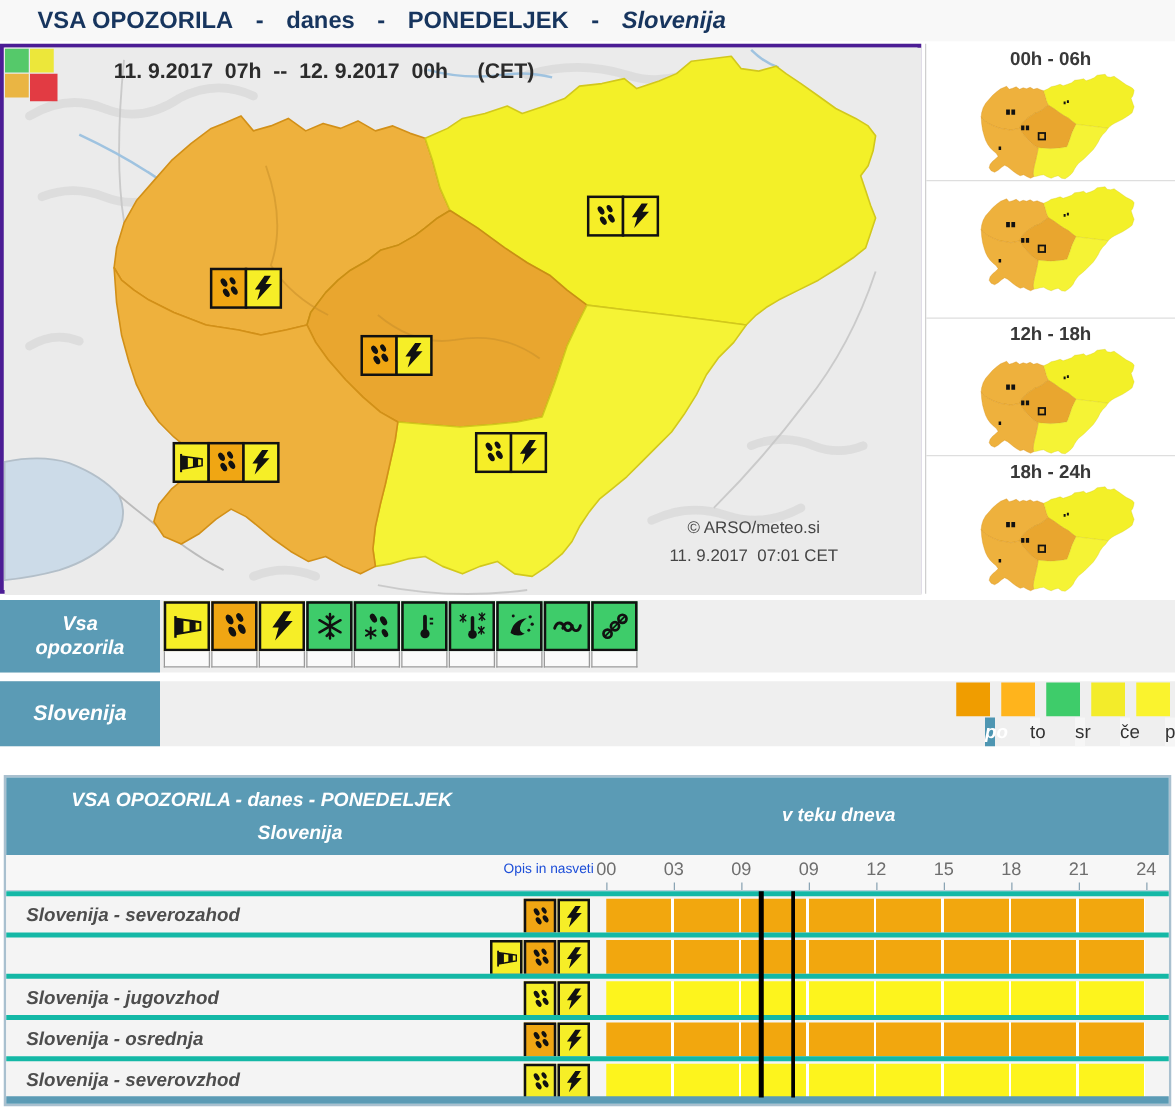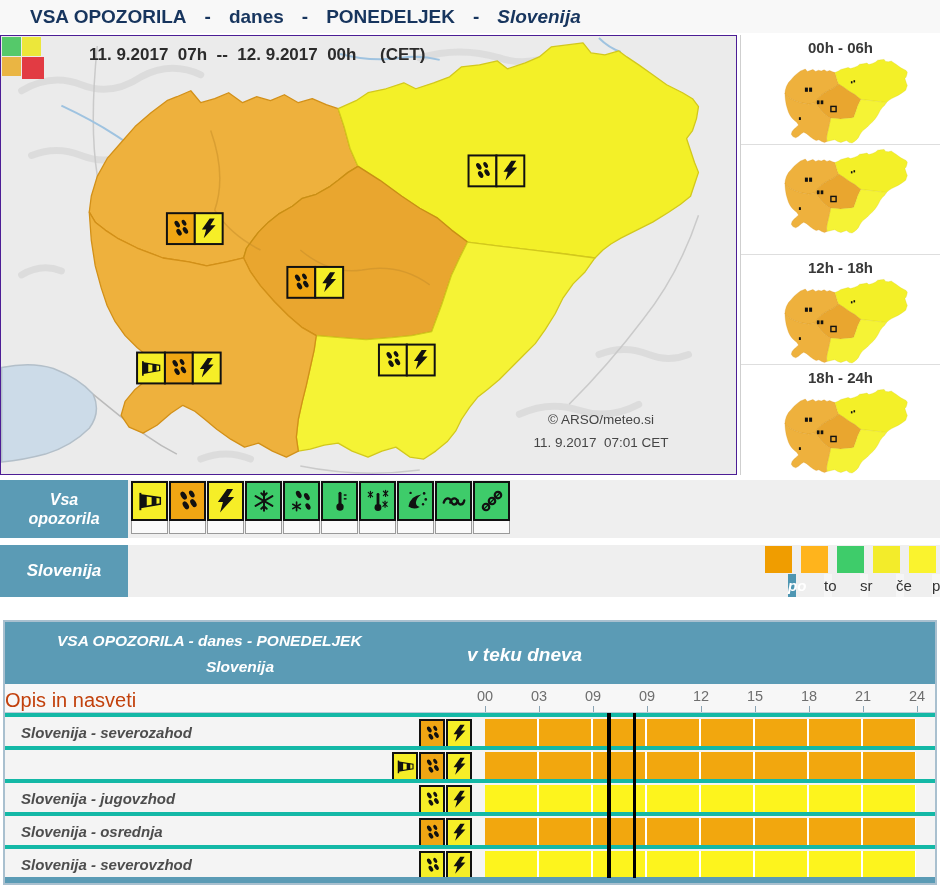--- a/index.html
+++ b/index.html
@@ -6,21 +6,21 @@
   body{width:940px;height:887px;position:relative;font-family:"Liberation Sans",sans-serif;overflow:hidden;}
   .abs{position:absolute;}
 
   
   #title-bar{left:0;top:0;width:940px;height:33px;background:#f8f8f8;display:flex;align-items:center;padding-left:30px;box-sizing:border-box;}
   #title-bar span{font-size:19px;font-weight:bold;color:#17355e;}
   #title-bar .sep{margin:0 18px;}
   #title-bar .it{font-style:italic;}
 
   
-  #map-area{left:0;top:35px;width:737px;height:440px;border:1px solid #4c1d95;box-sizing:border-box;background:#ebebeb;}
+  #map-area{left:0;top:35px;width:737px;height:440px;border:3px solid #4c1d95;box-sizing:border-box;background:#ebebeb;}
   #map-date{left:88px;top:9px;font-size:17px;font-weight:bold;color:#2b2b2b;white-space:pre;}
   #map-credit-box{left:495px;top:372px;width:210px;text-align:center;color:#454545;}
   #map-credit-box div{font-size:13.5px;line-height:23px;white-space:pre;}
   #map-legend{left:1px;top:1px;width:44px;height:44px;}
   #map-legend div{position:absolute;width:19px;height:19px;}
 
   
   #sidebar{left:740px;top:35px;width:200px;height:440px;border-left:1px solid #cfcfcf;box-sizing:border-box;background:#fff;}
   .side-sec{height:110px;box-sizing:border-box;border-bottom:1px solid #dedede;text-align:center;padding-top:3px;}
   .side-sec:last-child{border-bottom:none;}
@@ -43,23 +43,23 @@
   .day-tab{width:36px;text-align:center;cursor:pointer;}
   .day-sq{width:27px;height:27px;margin:1px auto 0 auto;}
   .day-lb{height:23px;line-height:23px;font-size:15px;color:#333;background:#f6f6f6;margin-top:1px;margin-left:28px;}
   .day-tab.sel .day-lb{background:#4e96b2;color:#fff;font-weight:bold;font-style:italic;}
 
   
   #btable{left:3px;top:620px;width:934px;height:265px;border:2px solid #a9c0cf;box-sizing:border-box;background:#fff;}
   #tbl-header{position:relative;height:62px;background:#5b9bb5;color:#fff;font-weight:bold;font-style:italic;}
   #tbl-title{position:absolute;left:52px;top:10px;font-size:15.5px;}
   #tbl-subtitle{position:absolute;left:0;top:36px;width:470px;text-align:center;font-size:15.5px;}
-  #tbl-right-title{position:absolute;left:462px;top:22px;width:440px;font-size:19px;}
+  #tbl-right-title{position:absolute;left:446px;top:22px;width:440px;text-align:center;font-size:15px;}
   #tbl-subheader{position:relative;height:28px;background:#f7f7f7;border-bottom:1px solid #b9cdd9;}
-  #tbl-desc{position:absolute;left:0;top:5px;width:470px;text-align:left;font-size:20px;color:#c2410c;}
+  #tbl-desc{position:absolute;left:0;top:5px;width:470px;text-align:right;font-size:11px;color:#1d4ed8;}
   .hour-lb{position:absolute;top:4px;width:26px;margin-left:-13px;text-align:center;font-size:14.5px;color:#6e6e6e;}
   .hour-tick{position:absolute;bottom:0;width:1px;height:6px;background:#8aa4b4;}
   #tbl-rows{position:relative;height:165px;}
   .trow{position:relative;height:33px;background:#f4f4f4;border-top:4px solid #14b8a6;box-sizing:border-box;font-style:italic;}
   .trow-label{position:absolute;left:16px;top:0;height:33px;line-height:32px;font-size:15px;font-weight:bold;color:#4d4d4d;cursor:pointer;}
   .row-icons{position:absolute;right:463px;top:2px;display:flex;}
   .icon-box{width:26px;height:29px;border:2px solid #111;box-sizing:border-box;display:flex;align-items:center;justify-content:center;margin-left:1px;}
   .timeline{position:absolute;left:480px;top:2px;width:431px;height:29px;}
   .tmark{position:absolute;width:3.5px;background:#000;top:0;height:165px;z-index:5;}
   #tbl-footer{height:6px;background:#5b9bb5;position:absolute;bottom:0;left:0;width:100%;}

